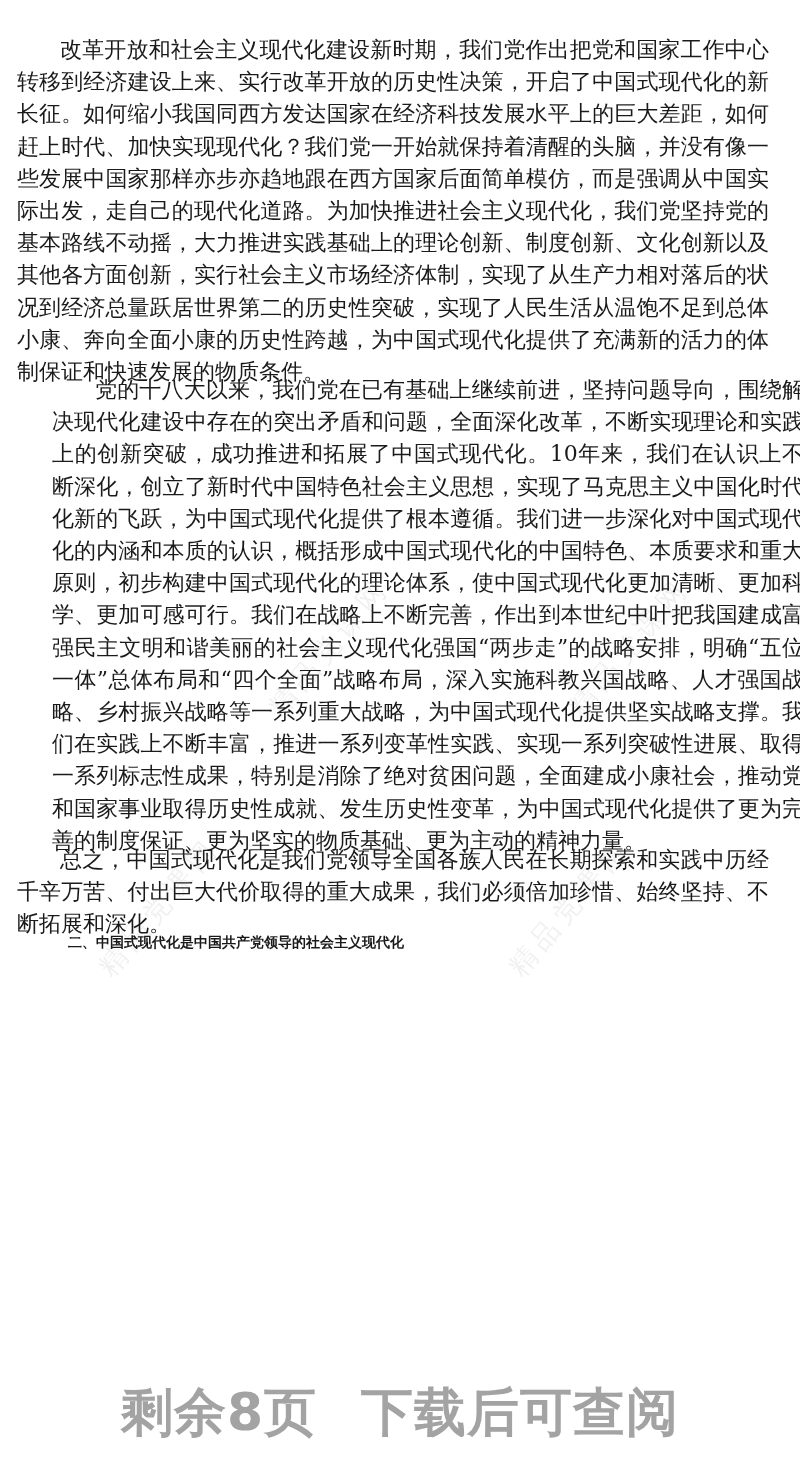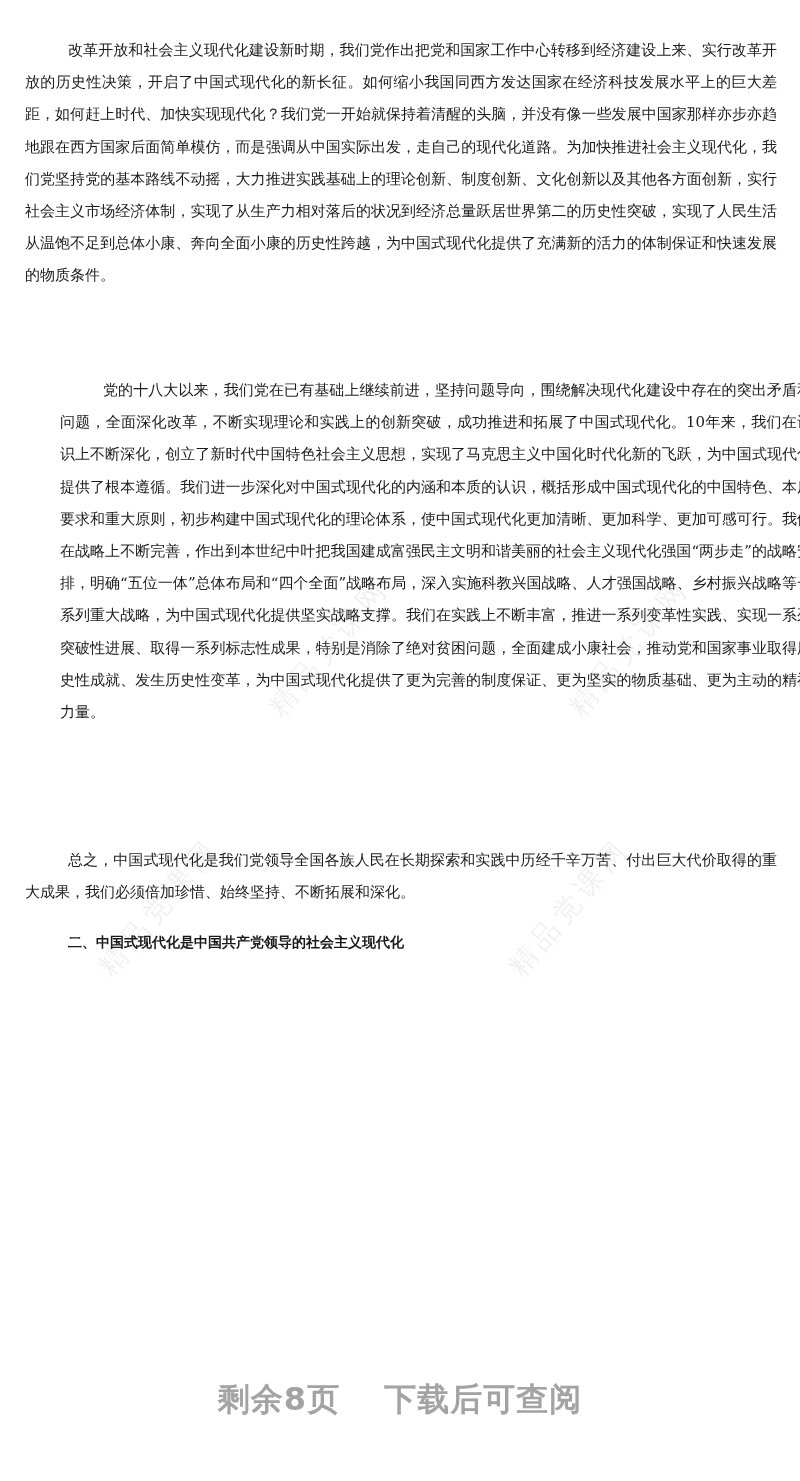--- a/index.html
+++ b/index.html
@@ -3,22 +3,22 @@
   <meta charset="utf-8">
   <style>
     html, body { margin: 0; padding: 0; background: #ffffff; }
     body {
       width: 800px; height: 1481px; position: relative; overflow: hidden;
       font-family: "DejaVu Serif", "Liberation Serif", serif;
       color: #1a1a1a;
     }
     .page { position: absolute; left: 0; top: 0; width: 800px; height: 1481px; }
     .para {
-      position: absolute; left: 25px; width: 752px;
-      font-size: 15px; line-height: 32.2px;
+      position: absolute; left: 17px; width: 752px;
+      font-size: 22px; line-height: 32.2px;
       text-indent: 43px; text-align: justify;
       margin: 0; letter-spacing: 0;
     }
     .heading {
       position: absolute; left: 68px; top: 926px;
       font-size: 14px; font-weight: bold; line-height: 32px;
       font-family: "DejaVu Sans", "Liberation Sans", sans-serif;
       margin: 0; color: #1a1a1a;
     }
     #p1 { top: 34px; }
@@ -27,21 +27,21 @@
     #p4 { top: 984px; }
     #p5 { top: 1113px; height: 198px; overflow: hidden; }
     .watermark {
       position: absolute; font-size: 28px; color: rgba(0,0,0,0.06);
       transform: rotate(-50deg); transform-origin: left top;
       font-family: "DejaVu Sans", "Liberation Sans", sans-serif;
       white-space: nowrap; pointer-events: none; letter-spacing: 6px;
     }
     .footer-banner {
       position: absolute; left: 0; top: 1378px; width: 800px; text-align: center;
-      font-size: 32px; font-weight: bold; color: #a3a3a3;
+      font-size: 52px; font-weight: bold; color: #a3a3a3;
       font-family: "DejaVu Sans", "Liberation Sans", sans-serif;
       letter-spacing: 1px;
     }
     .footer-banner span { display: inline-block; }
     .footer-banner .gap { width: 44px; }
   </style>
 </head>
 <body>
 
 <div class="page">

